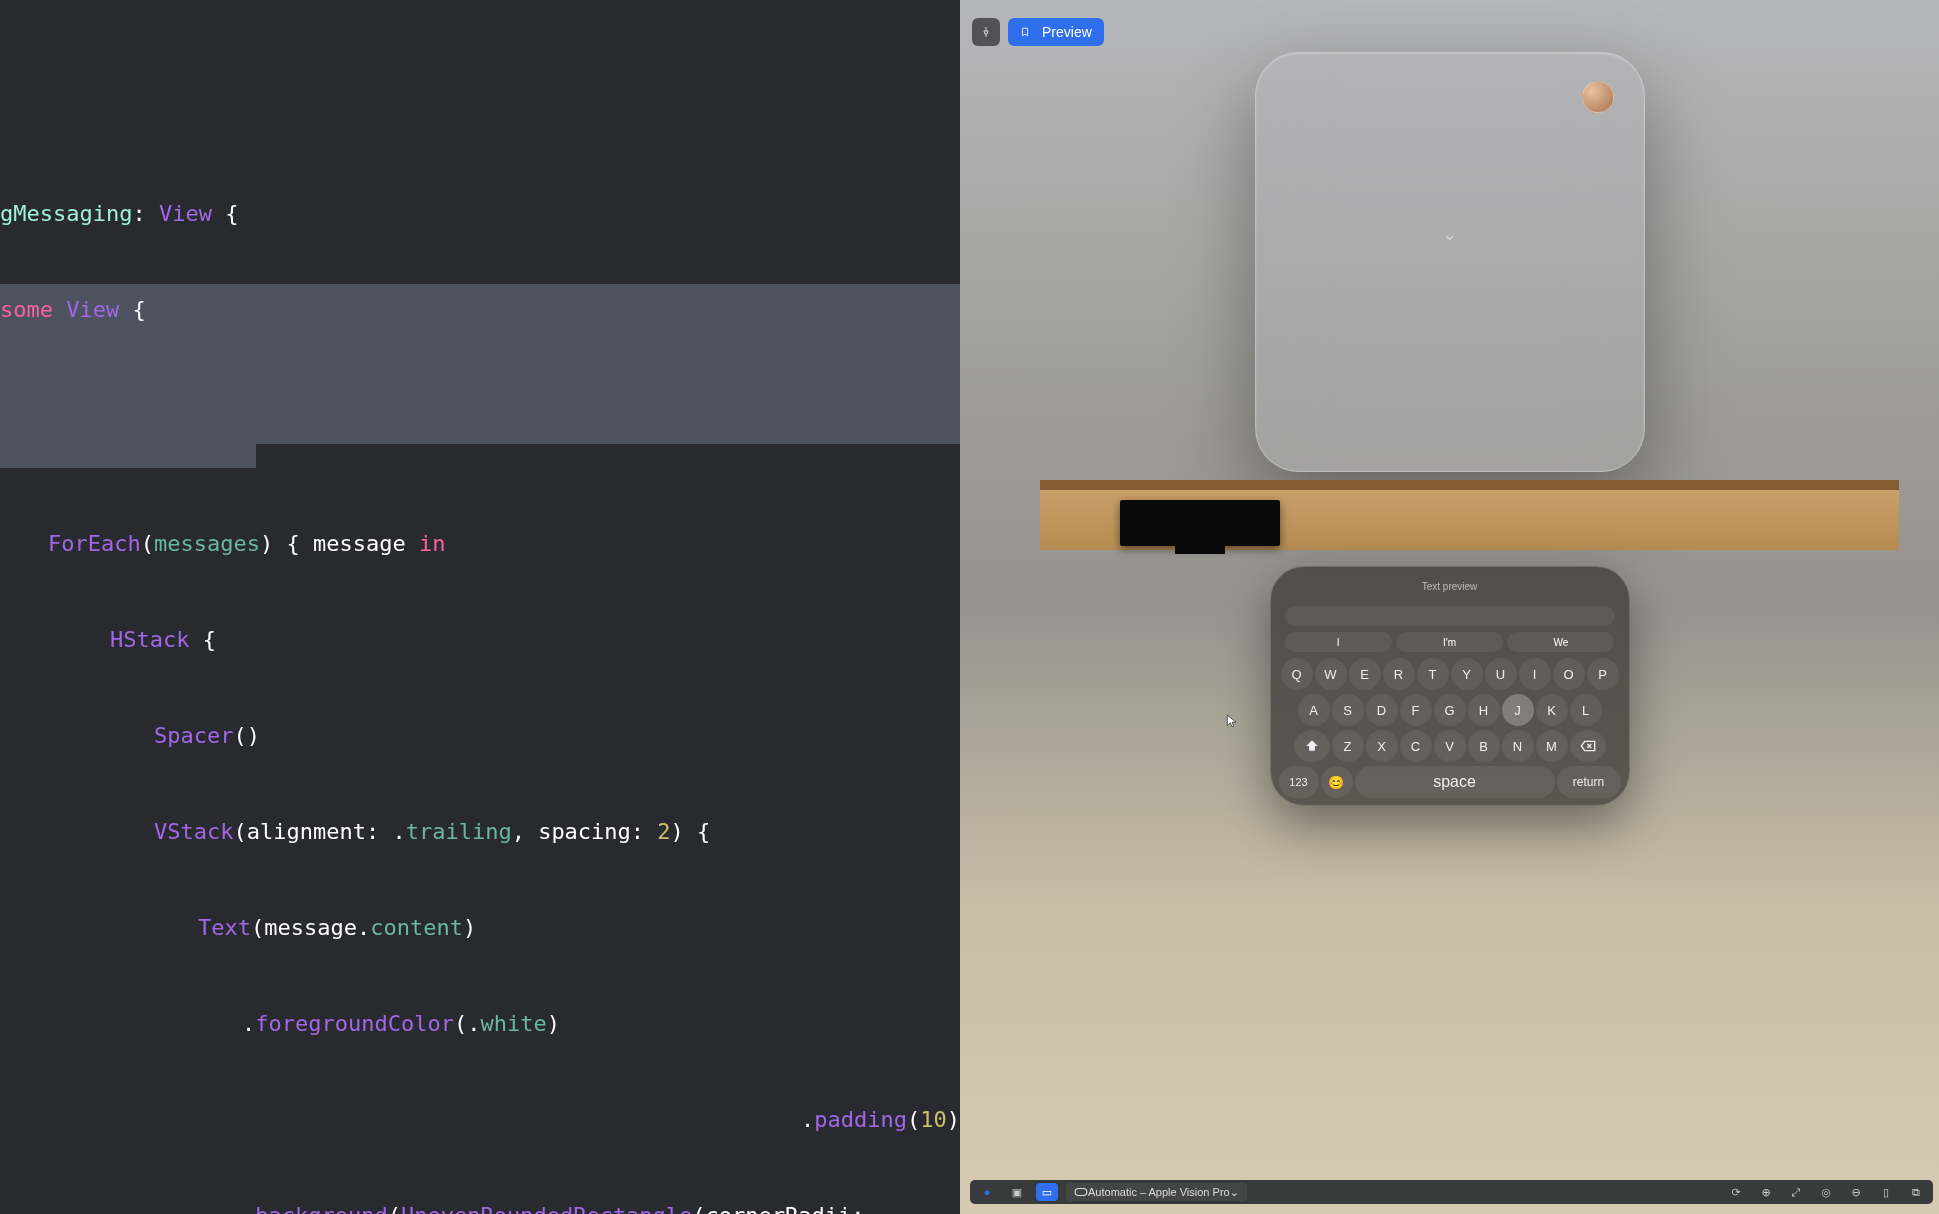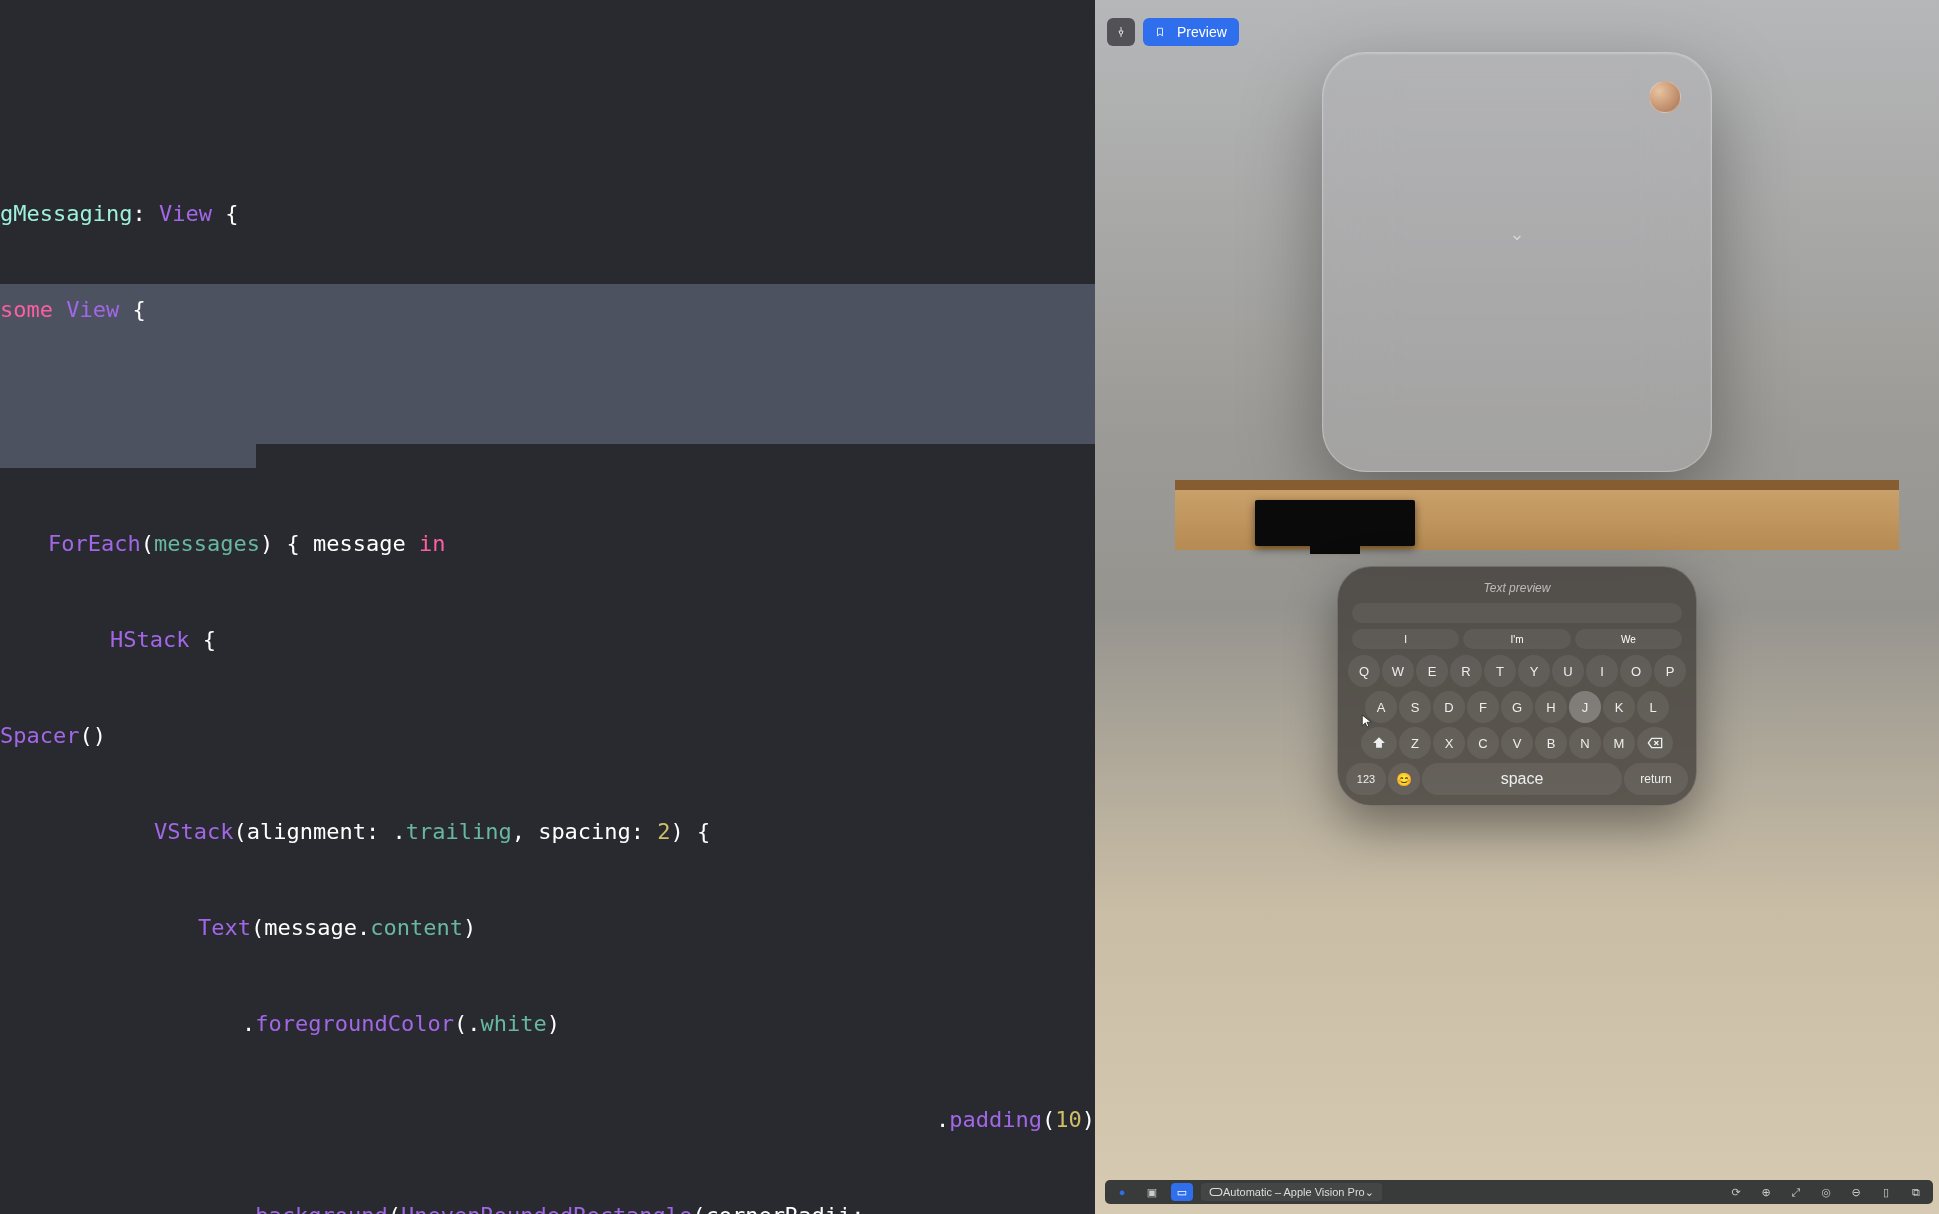--- a/index.html
+++ b/index.html
@@ -7,21 +7,21 @@
     font-family: "SF Mono", Menlo, Monaco, Consolas, monospace;
     background: #292a30;
     color: #fff;
     width: 1939px;
     height: 1214px;
     overflow: hidden;
     display: flex;
   }
   
   .editor {
-    width: 1095px;
+    width: 960px;
     height: 100%;
     background: #292a30;
     font-size: 22px;
     line-height: 32px;
     white-space: pre;
     padding-top: 6px;
     position: relative;
     overflow: hidden;
   }
   .line { position: relative; padding-left: 0; }
@@ -119,21 +119,21 @@
     width: 360px; height: 240px;
     background: rgba(60,56,52,.75);
     border-radius: 34px;
     border:1px solid rgba(255,255,255,.18);
     box-shadow: 0 20px 50px rgba(0,0,0,.4);
     padding: 14px 8px 10px 8px;
     color:#fff;
     font-family: -apple-system, sans-serif;
   }
   .kbd-preview-lbl {
-    text-align:center; font-size:12px; opacity:.6; margin-bottom:8px;font-style:italic;
+    text-align:center; font-size:10px; opacity:.6; margin-bottom:14px;
   }
   .kbd-preview-box {
     height:20px; background:rgba(255,255,255,.06); border-radius:10px; margin:0 6px 6px 6px;
   }
   .sugg-row { display:flex; gap:4px; margin:0 6px 6px 6px; }
   .sugg { flex:1; height:20px; border-radius:10px; background:rgba(255,255,255,.06);
           font-size:10px; display:flex; align-items:center; justify-content:center; }
 
   .key-row { display:flex; justify-content:center; gap:2px; margin-bottom:4px; }
   .key {
@@ -182,21 +182,21 @@
   <div class="hl" style="top:284px; height:160px;"></div>
   <div class="hl" style="top:444px; height:24px; width:256px;"></div>
 
   <div class="line"><span class="c-type">gMessaging</span><span class="c-plain">: </span><span class="c-arg">View</span><span class="c-plain"> {</span></div>
   <div class="line"><span class="c-key">some</span><span class="c-plain"> </span><span class="c-arg">View</span><span class="c-plain"> {</span></div>
 
   <div class="line" style="height:10px;"></div>
 
   <div class="line" style="padding-left:48px;"><span class="c-func">ForEach</span><span class="c-plain">(</span><span class="c-prop">messages</span><span class="c-plain">) { message </span><span class="c-key">in</span></div>
   <div class="line" style="padding-left:110px;"><span class="c-func">HStack</span><span class="c-plain"> {</span></div>
-  <div class="line" style=""><span class="c-func">Spacer</span><span class="c-plain">()</span></div>
+  <div class="line" style="padding-left:154px;"><span class="c-func">Spacer</span><span class="c-plain">()</span></div>
   <div class="line" style="padding-left:154px;"><span class="c-func">VStack</span><span class="c-plain">(alignment: .</span><span class="c-prop">trailing</span><span class="c-plain">, spacing: </span><span class="c-num">2</span><span class="c-plain">) {</span></div>
   <div class="line" style="padding-left:198px;"><span class="c-func">Text</span><span class="c-plain">(message.</span><span class="c-prop">content</span><span class="c-plain">)</span></div>
   <div class="line" style="padding-left:242px;"><span class="c-plain">.</span><span class="c-mod">foregroundColor</span><span class="c-plain">(.</span><span class="c-prop">white</span><span class="c-plain">)</span></div>
   <div class="line" style="padding-left:242px;text-align:right;"><span class="c-plain">.</span><span class="c-mod">padding</span><span class="c-plain">(</span><span class="c-num">10</span><span class="c-plain">)</span></div>
   <div class="line" style="padding-left:242px;"><span class="c-plain">.</span><span class="c-mod">background</span><span class="c-plain">(</span><span class="c-func">UnevenRoundedRectangle</span><span class="c-plain">(cornerRadii:</span></div>
   
   
 
   
   

